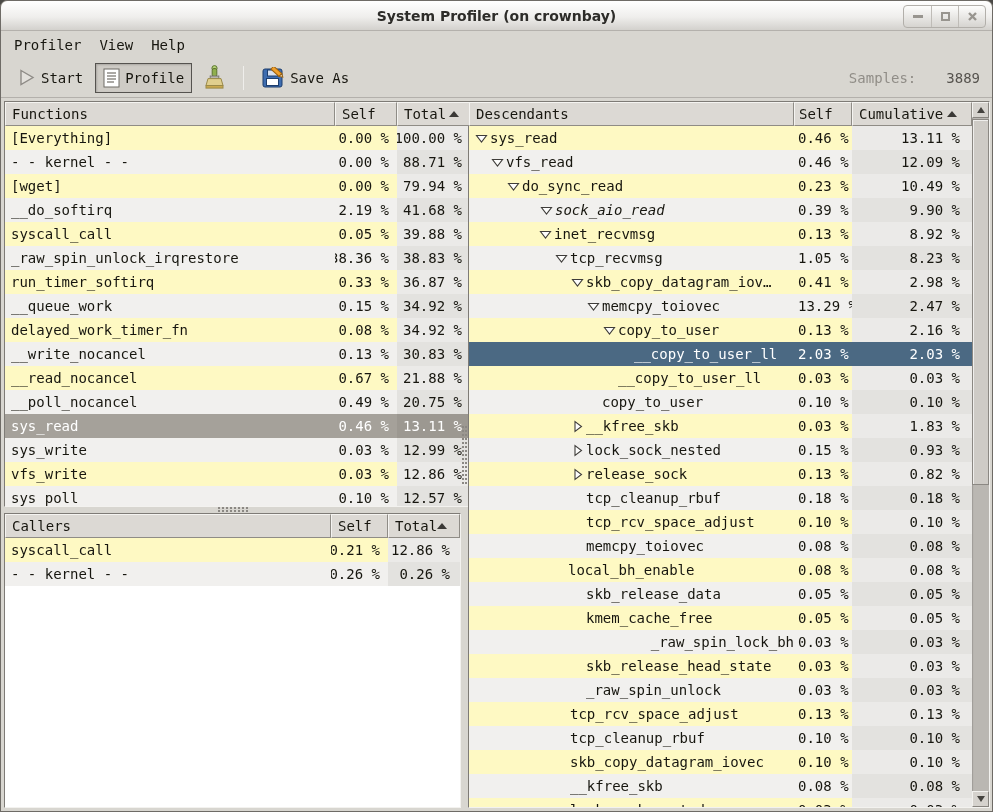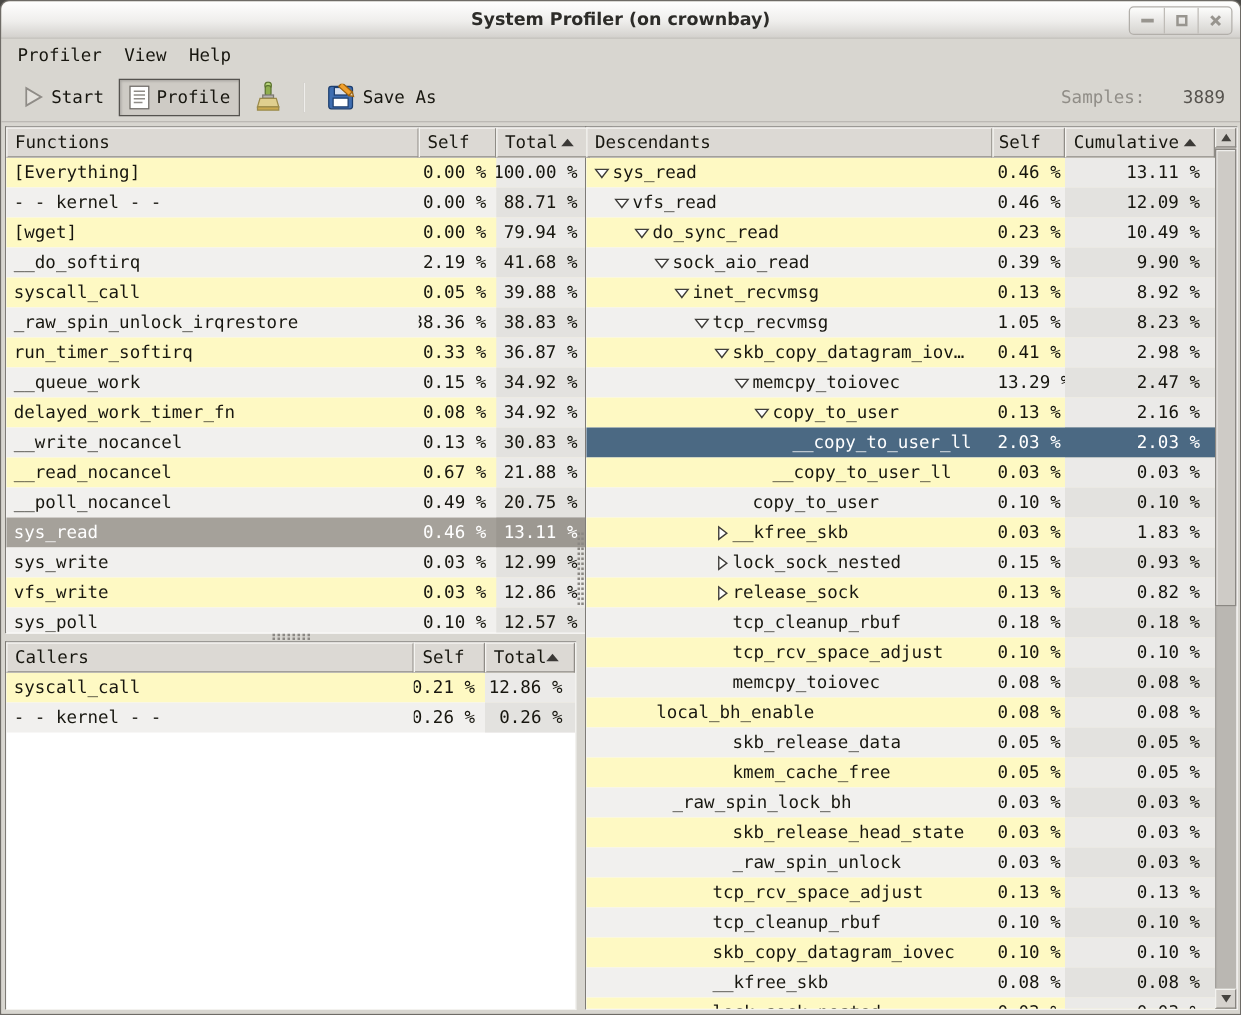--- a/index.html
+++ b/index.html
@@ -328,21 +328,21 @@
             <div class="cell cnum sorted de-cum">12.09 %</div>
           </div>
           <div class="trow">
             <div class="cell cname" style="padding-left: 38px;"><span class="expander"><svg width="13" height="13" viewBox="0 0 13 13">
                   <polygon points="1.5,3.5 11.5,3.5 6.5,10" fill="#fdfdfc" stroke="#3f3d3a" stroke-width="1.1"></polygon>
                 </svg></span><span>do_sync_read</span></div>
             <div class="cell cnum de-self" style="justify-content: flex-start;"><span class="v">0.23 %</span></div>
             <div class="cell cnum sorted de-cum">10.49 %</div>
           </div>
           <div class="trow stripe">
-            <div class="cell cname" style="padding-left: 54px;"><span class="expander"><svg width="13" height="13" viewBox="0 0 13 13">
+            <div class="cell cname" style="padding-left: 71px; font-style: italic;"><span class="expander"><svg width="13" height="13" viewBox="0 0 13 13">
                   <polygon points="1.5,3.5 11.5,3.5 6.5,10" fill="#fdfdfc" stroke="#3f3d3a" stroke-width="1.1"></polygon>
                 </svg></span><span>sock_aio_read</span></div>
             <div class="cell cnum de-self" style="justify-content: flex-start;"><span class="v">0.39 %</span></div>
             <div class="cell cnum sorted de-cum">9.90 %</div>
           </div>
           <div class="trow">
             <div class="cell cname" style="padding-left: 70px;"><span class="expander"><svg width="13" height="13" viewBox="0 0 13 13">
                   <polygon points="1.5,3.5 11.5,3.5 6.5,10" fill="#fdfdfc" stroke="#3f3d3a" stroke-width="1.1"></polygon>
                 </svg></span><span>inet_recvmsg</span></div>
             <div class="cell cnum de-self" style="justify-content: flex-start;"><span class="v">0.13 %</span></div>
@@ -421,36 +421,36 @@
             <div class="cell cname" style="padding-left: 102px;"><span class="expander"></span><span>tcp_rcv_space_adjust</span></div>
             <div class="cell cnum de-self" style="justify-content: flex-start;"><span class="v">0.10 %</span></div>
             <div class="cell cnum sorted de-cum">0.10 %</div>
           </div>
           <div class="trow stripe">
             <div class="cell cname" style="padding-left: 102px;"><span class="expander"></span><span>memcpy_toiovec</span></div>
             <div class="cell cnum de-self" style="justify-content: flex-start;"><span class="v">0.08 %</span></div>
             <div class="cell cnum sorted de-cum">0.08 %</div>
           </div>
           <div class="trow">
-            <div class="cell cname" style="padding-left: 41px;"><span class="expander"></span><span>local_bh_enable</span></div>
+            <div class="cell cname" style="padding-left: 84px;"><span class="expander"></span><span>local_bh_enable</span></div>
             <div class="cell cnum de-self" style="justify-content: flex-start;"><span class="v">0.08 %</span></div>
             <div class="cell cnum sorted de-cum">0.08 %</div>
           </div>
           <div class="trow stripe">
             <div class="cell cname" style="padding-left: 102px;"><span class="expander"></span><span>skb_release_data</span></div>
             <div class="cell cnum de-self" style="justify-content: flex-start;"><span class="v">0.05 %</span></div>
             <div class="cell cnum sorted de-cum">0.05 %</div>
           </div>
           <div class="trow">
             <div class="cell cname" style="padding-left: 102px;"><span class="expander"></span><span>kmem_cache_free</span></div>
             <div class="cell cnum de-self" style="justify-content: flex-start;"><span class="v">0.05 %</span></div>
             <div class="cell cnum sorted de-cum">0.05 %</div>
           </div>
           <div class="trow stripe">
-            <div class="cell cname" style="padding-left: 54px;"><span class="expander"></span><span>_raw_spin_lock_bh</span></div>
+            <div class="cell cname" style="padding-left: 54px; justify-content: flex-end;"><span class="expander"></span><span>_raw_spin_lock_bh</span></div>
             <div class="cell cnum de-self" style="justify-content: flex-start;"><span class="v">0.03 %</span></div>
             <div class="cell cnum sorted de-cum">0.03 %</div>
           </div>
           <div class="trow">
             <div class="cell cname" style="padding-left: 102px;"><span class="expander"></span><span>skb_release_head_state</span></div>
             <div class="cell cnum de-self" style="justify-content: flex-start;"><span class="v">0.03 %</span></div>
             <div class="cell cnum sorted de-cum">0.03 %</div>
           </div>
           <div class="trow stripe">
             <div class="cell cname" style="padding-left: 102px;"><span class="expander"></span><span>_raw_spin_unlock</span></div>

